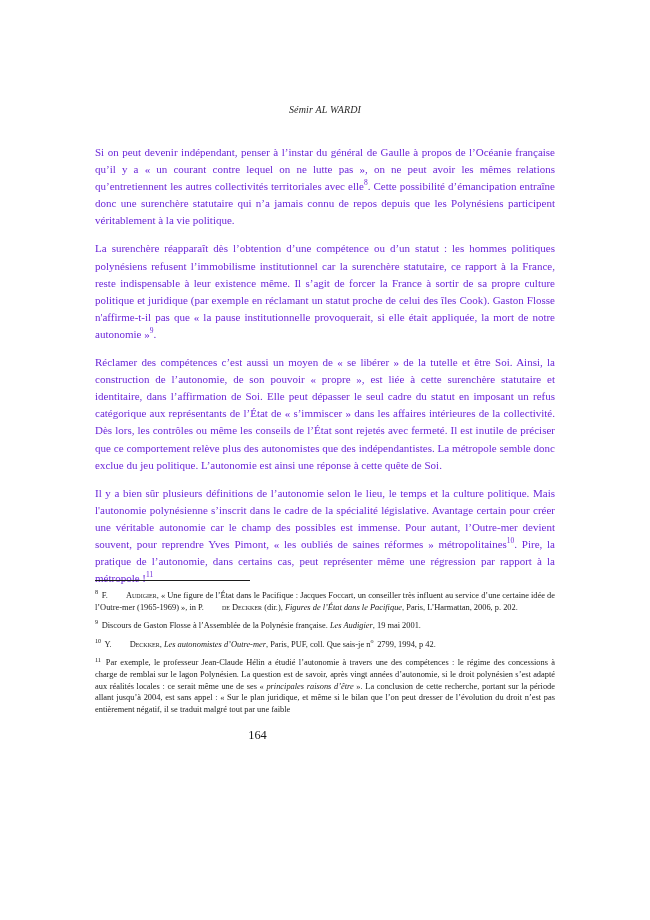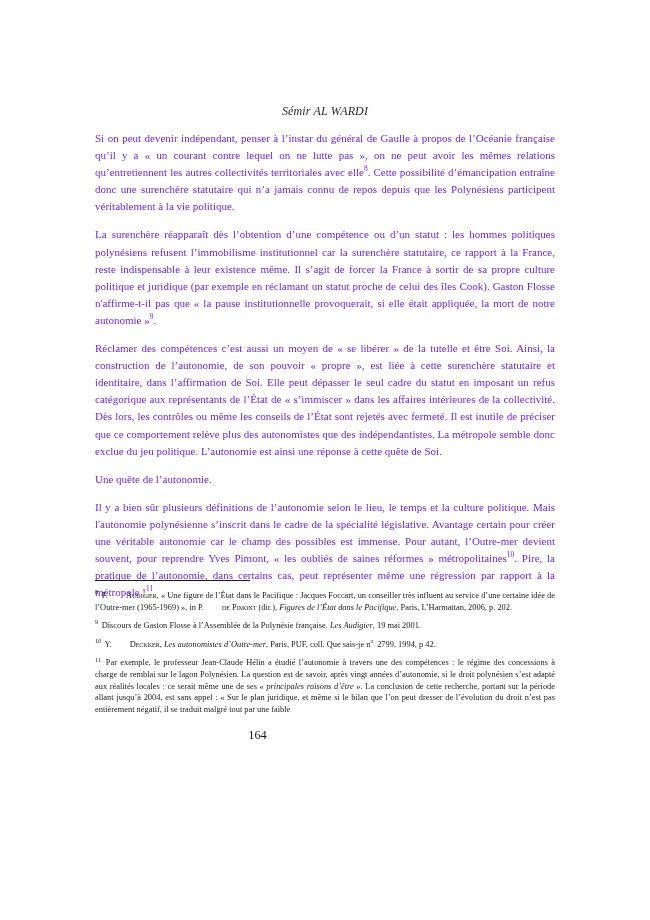--- a/index.html
+++ b/index.html
@@ -27,25 +27,25 @@
   .content {
     position: absolute;
     left: 95px;
     top: 104px;
     width: 460px;
   }
 
   
   .running-head {
     font-style: italic;
-    font-size: 12px;
+    font-size: 10px;
     text-align: center;
     letter-spacing: 0.15px;
     color: #2a2a2a;
-    margin: 0 0 11px 0;
+    margin: 0 0 29px 0;
     font-family: "Liberation Serif", "DejaVu Serif", serif;
   }
 
   
   .body-text p {
     margin: 0 0 11px 0;
     font-size: 11px;
     line-height: 17.1px;
     text-align: justify;
     text-justify: inter-word;
@@ -117,29 +117,28 @@
 <div class="page">
 
   <div class="content">
 
     <div class="running-head">Sémir AL WARDI</div>
 
     <div class="body-text">
       <p>Si on peut devenir indépendant, penser à l’instar du général de Gaulle à propos de l’Océanie française qu’il y a « un courant contre lequel on ne lutte pas », on ne peut avoir les mêmes relations qu’entretiennent les autres collectivités territoriales avec elle<sup>8</sup>. Cette possibilité d’émancipation entraîne donc une surenchère statutaire qui n’a jamais connu de repos depuis que les Polynésiens participent véritablement à la vie politique.</p>
       <p>La surenchère réapparaît dès l’obtention d’une compétence ou d’un statut : les hommes politiques polynésiens refusent l’immobilisme institutionnel car la surenchère statutaire, ce rapport à la France, reste indispensable à leur existence même. Il s’agit de forcer la France à sortir de sa propre culture politique et juridique (par exemple en réclamant un statut proche de celui des îles Cook). Gaston Flosse n'affirme-t-il pas que « la pause institutionnelle provoquerait, si elle était appliquée, la mort de notre autonomie »<sup>9</sup>.</p>
       <p>Réclamer des compétences c’est aussi un moyen de « se libérer » de la tutelle et être Soi. Ainsi, la construction de l’autonomie, de son pouvoir « propre », est liée à cette surenchère statutaire et identitaire, dans l’affirmation de Soi. Elle peut dépasser le seul cadre du statut en imposant un refus catégorique aux représentants de l’État de « s’immiscer » dans les affaires intérieures de la collectivité. Dès lors, les contrôles ou même les conseils de l’État sont rejetés avec fermeté. Il est inutile de préciser que ce comportement relève plus des autonomistes que des indépendantistes. La métropole semble donc exclue du jeu politique. L’autonomie est ainsi une réponse à cette quête de Soi.</p>
-      <p>Une quête de l’autonomie.</p>
       <p>Il y a bien sûr plusieurs définitions de l’autonomie selon le lieu, le temps et la culture politique. Mais l'autonomie polynésienne s’inscrit dans le cadre de la spécialité législative. Avantage certain pour créer une véritable autonomie car le champ des possibles est immense. Pour autant, l’Outre-mer devient souvent, pour reprendre Yves Pimont, « les oubliés de saines réformes » métropolitaines<sup>10</sup>. Pire, la pratique de l’autonomie, dans certains cas, peut représenter même une régression par rapport à la métropole !<sup>11</sup></p>
     </div>
 
   </div>
 
   <div class="footnotes">
     <hr class="fn-rule">
-    <p><sup>8</sup> F. <span class="sc">Audigier</span>, « Une figure de l’État dans le Pacifique : Jacques Foccart, un conseiller très influent au service d’une certaine idée de l’Outre-mer (1965-1969) », in P. <span class="sc">de Pimont</span> (dir.), <span class="it">Figures de l’État dans le Pacifique</span>, Paris, L’Harmattan, 2006, p. 202.</p>
+    <p><sup>8</sup> F. <span class="sc">Audigier</span>, « Une figure de l’État dans le Pacifique : Jacques Foccart, un conseiller très influent au service d’une certaine idée de l’Outre-mer (1965-1969) », in P. <span class="sc">de Deckker</span> (dir.), <span class="it">Figures de l’État dans le Pacifique</span>, Paris, L’Harmattan, 2006, p. 202.</p>
     <p><sup>9</sup> Discours de Gaston Flosse à l’Assemblée de la Polynésie française. <span class="it">Les Audigier</span>, 19 mai 2001.</p>
     <p><sup>10</sup> Y. <span class="sc">Deckker</span>, <span class="it">Les autonomistes d’Outre-mer</span>, Paris, PUF, coll. Que sais-je n<sup>o</sup> 2799, 1994, p 42.</p>
     <p><sup>11</sup> Par exemple, le professeur Jean-Claude Hélin a étudié l’autonomie à travers une des compétences : le régime des concessions à charge de remblai sur le lagon Polynésien. La question est de savoir, après vingt années d’autonomie, si le droit polynésien s’est adapté aux réalités locales : ce serait même une de ses « <span class="it">principales raisons d’être</span> ». La conclusion de cette recherche, portant sur la période allant jusqu’à 2004, est sans appel : « Sur le plan juridique, et même si le bilan que l’on peut dresser de l’évolution du droit n’est pas entièrement négatif, il se traduit malgré tout par une faible</p>
   </div>
 
   <div class="folio">164</div>
 
 </div>
 
 </body></html>

